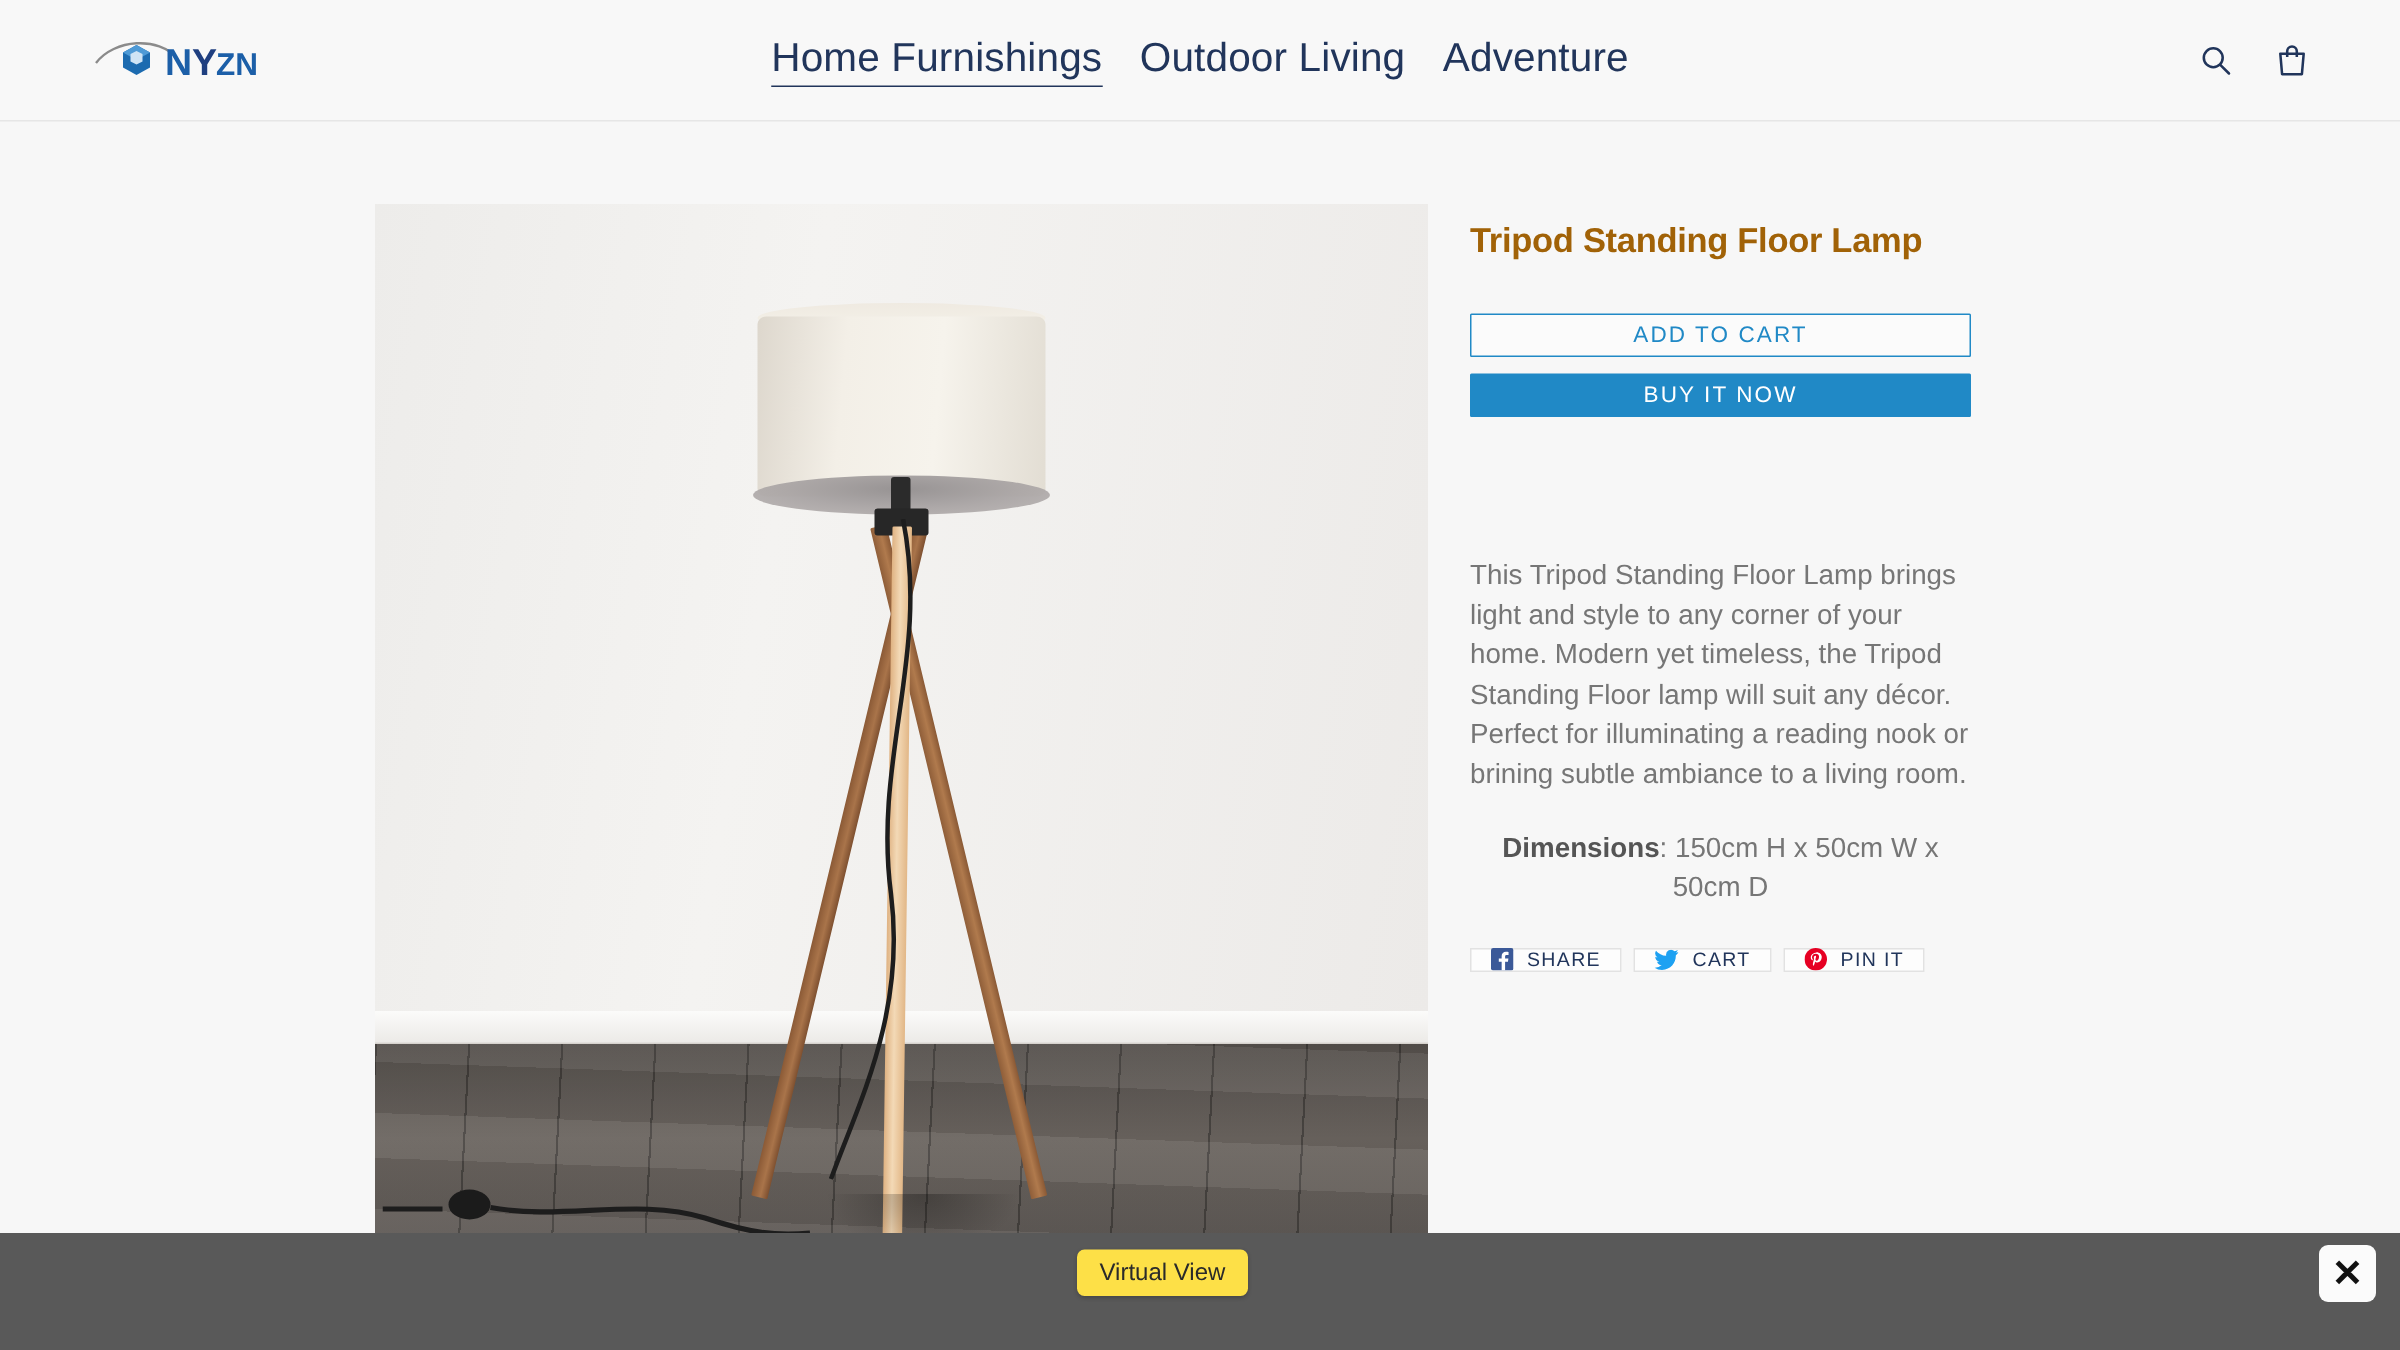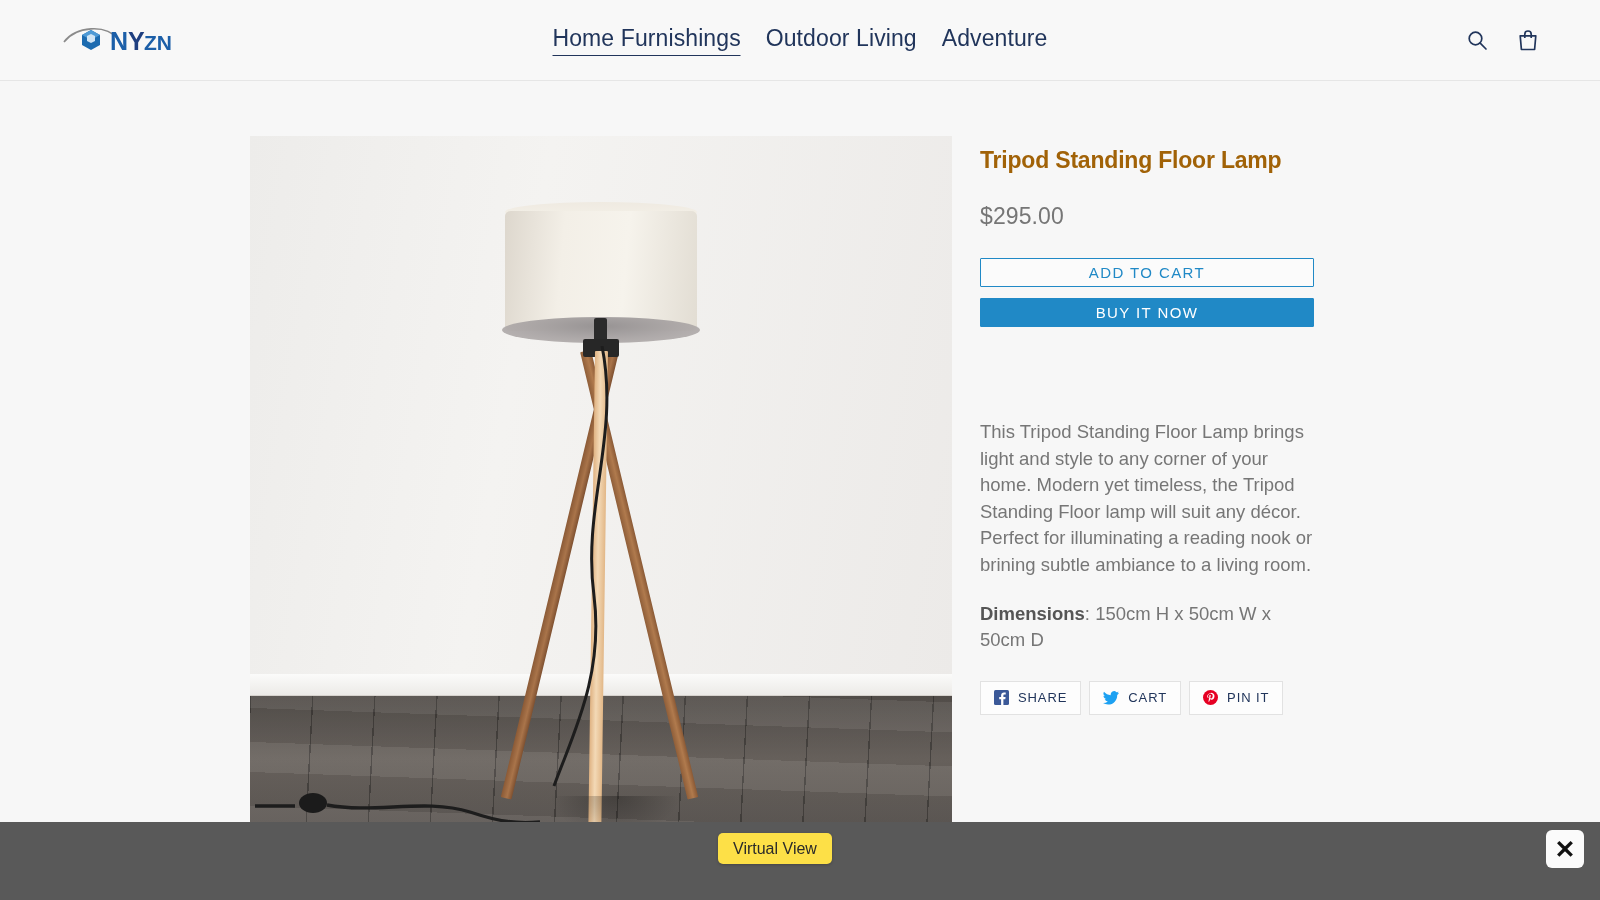--- a/index.html
+++ b/index.html
@@ -35,21 +35,21 @@
 
   .main-nav {
     position: absolute;
     left: 50%;
     transform: translateX(-50%);
     display: flex;
     align-items: center;
     gap: 25px;
   }
   .nav-link {
-    font-size: 23px;
+    font-size: 27px;
     color: #21355b;
     letter-spacing: .1px;
     padding-bottom: 3px;
     cursor: pointer;
     white-space: nowrap;
   }
   .nav-link.active { border-bottom: 1.6px solid #21355b; }
 
   .header-actions {
     margin-left: auto;
@@ -236,31 +236,32 @@
     margin-top: 92px;
     font-size: 18.5px;
     line-height: 26.6px;
     color: #767676;
   }
   .product-dims {
     margin-top: 22px;
     font-size: 18.5px;
     line-height: 26.6px;
     color: #767676;
+    text-align: center;
   }
   .product-dims b { color: #555; font-weight: 700; }
 
   .share-row {
     display: flex;
     gap: 8px;
     margin-top: 27px;
   }
   .share-btn {
     display: flex; align-items: center; gap: 9px;
-    height: 34px;
+    height: 16px;
     padding: 0 13px;
     border: 1px solid #e2e2e2;
     background: #fdfdfd;
     font-size: 13px;
     letter-spacing: .9px;
     color: #21355b;
     cursor: pointer;
     white-space: nowrap;
   }
   .share-btn svg { flex: none; }
@@ -393,21 +394,20 @@
       <div class="thumb wide">
         <div class="mini-wall"></div>
       </div>
     </div>
   </div>
 
   <div class="info-col">
 
     <h1 class="product-title">Tripod Standing Floor Lamp</h1>
 
-    <div class="product-price">$295.00</div>
 
     <button class="btn btn-add">ADD TO CART</button>
 
     <button class="btn btn-buy">BUY IT NOW</button>
 
     <p class="product-desc">This Tripod Standing Floor Lamp brings light and style to any corner of your home. Modern yet timeless, the Tripod Standing Floor lamp will suit any décor. Perfect for illuminating a reading nook or brining subtle ambiance to a living room.</p>
 
     <p class="product-dims">
       <b>Dimensions</b><span>: 150cm H x 50cm W x 50cm D</span>
     </p>

